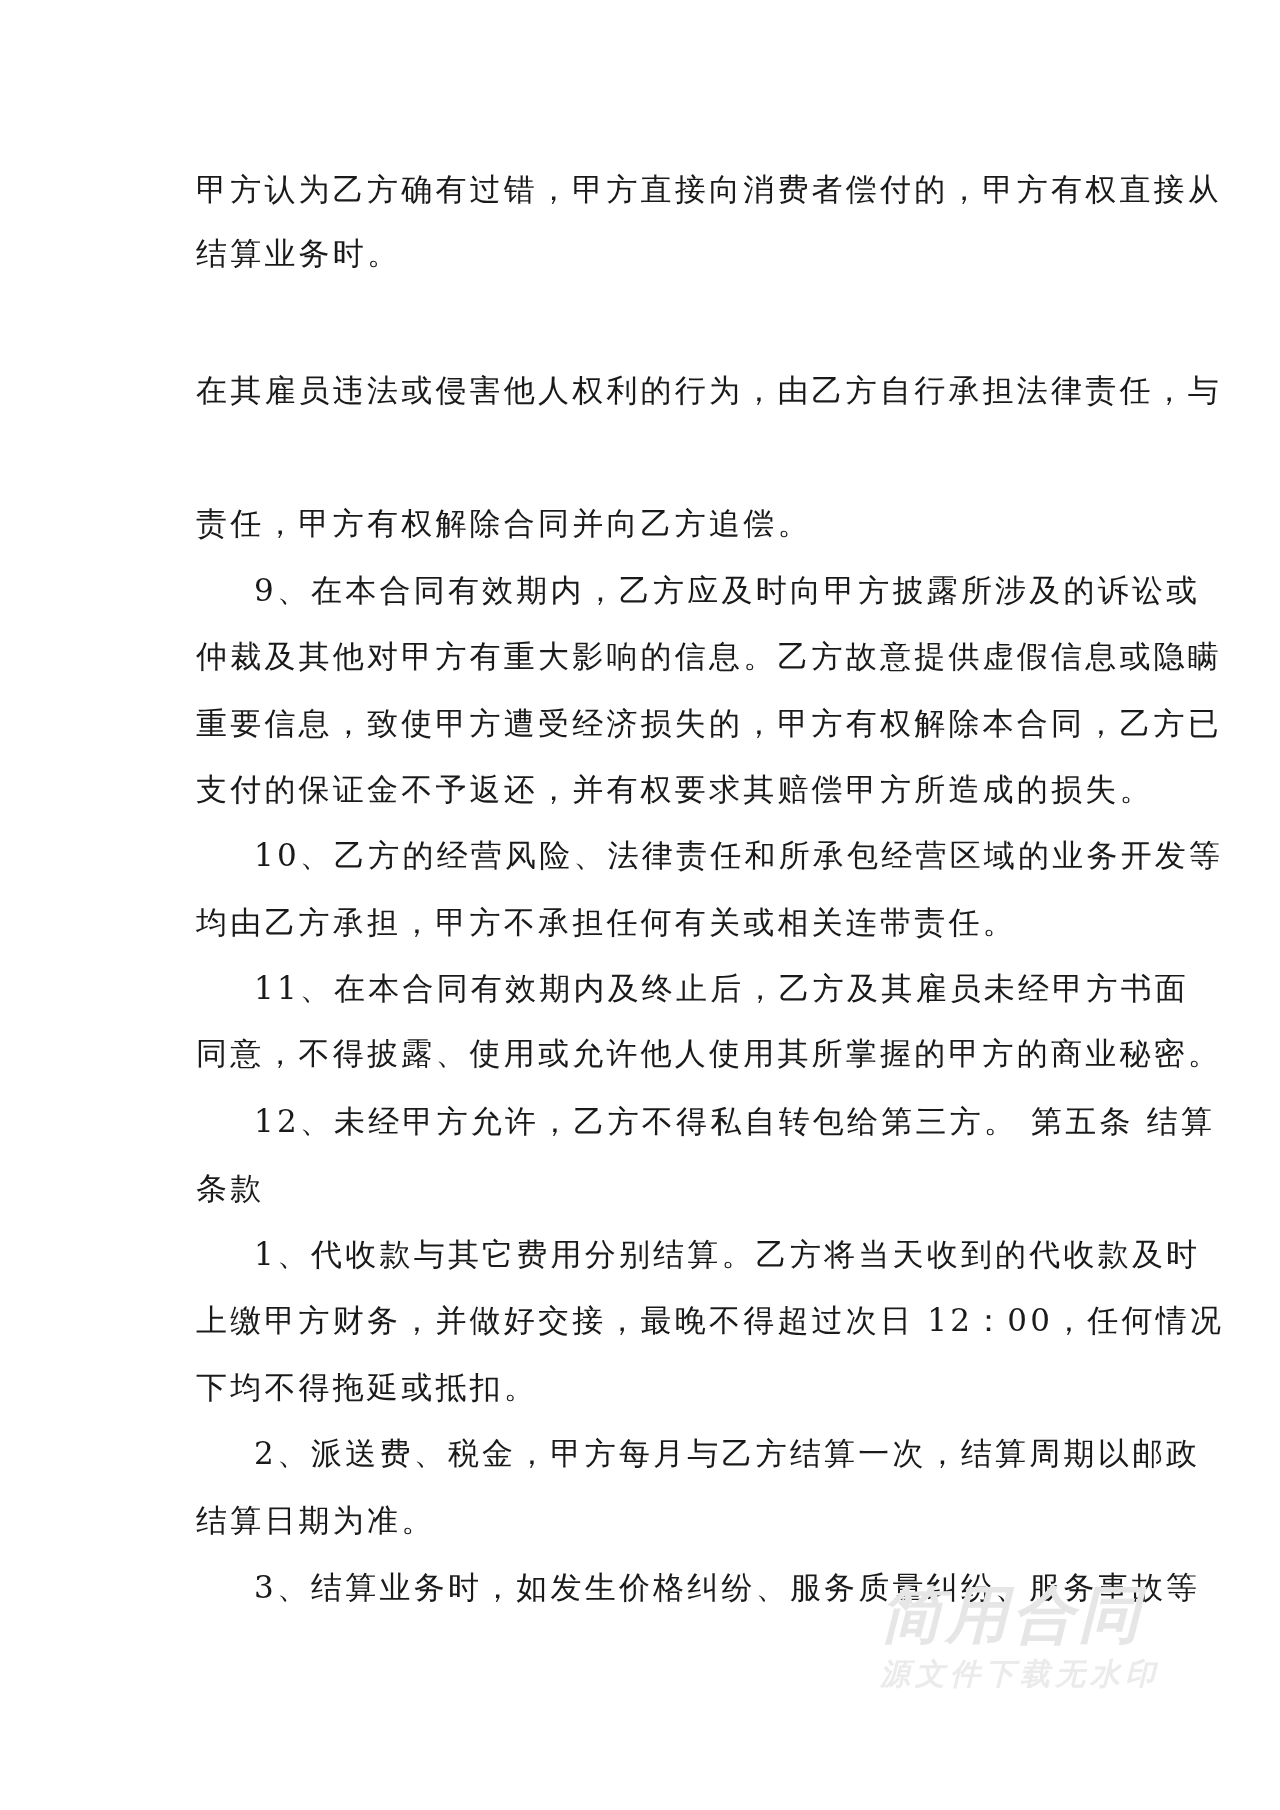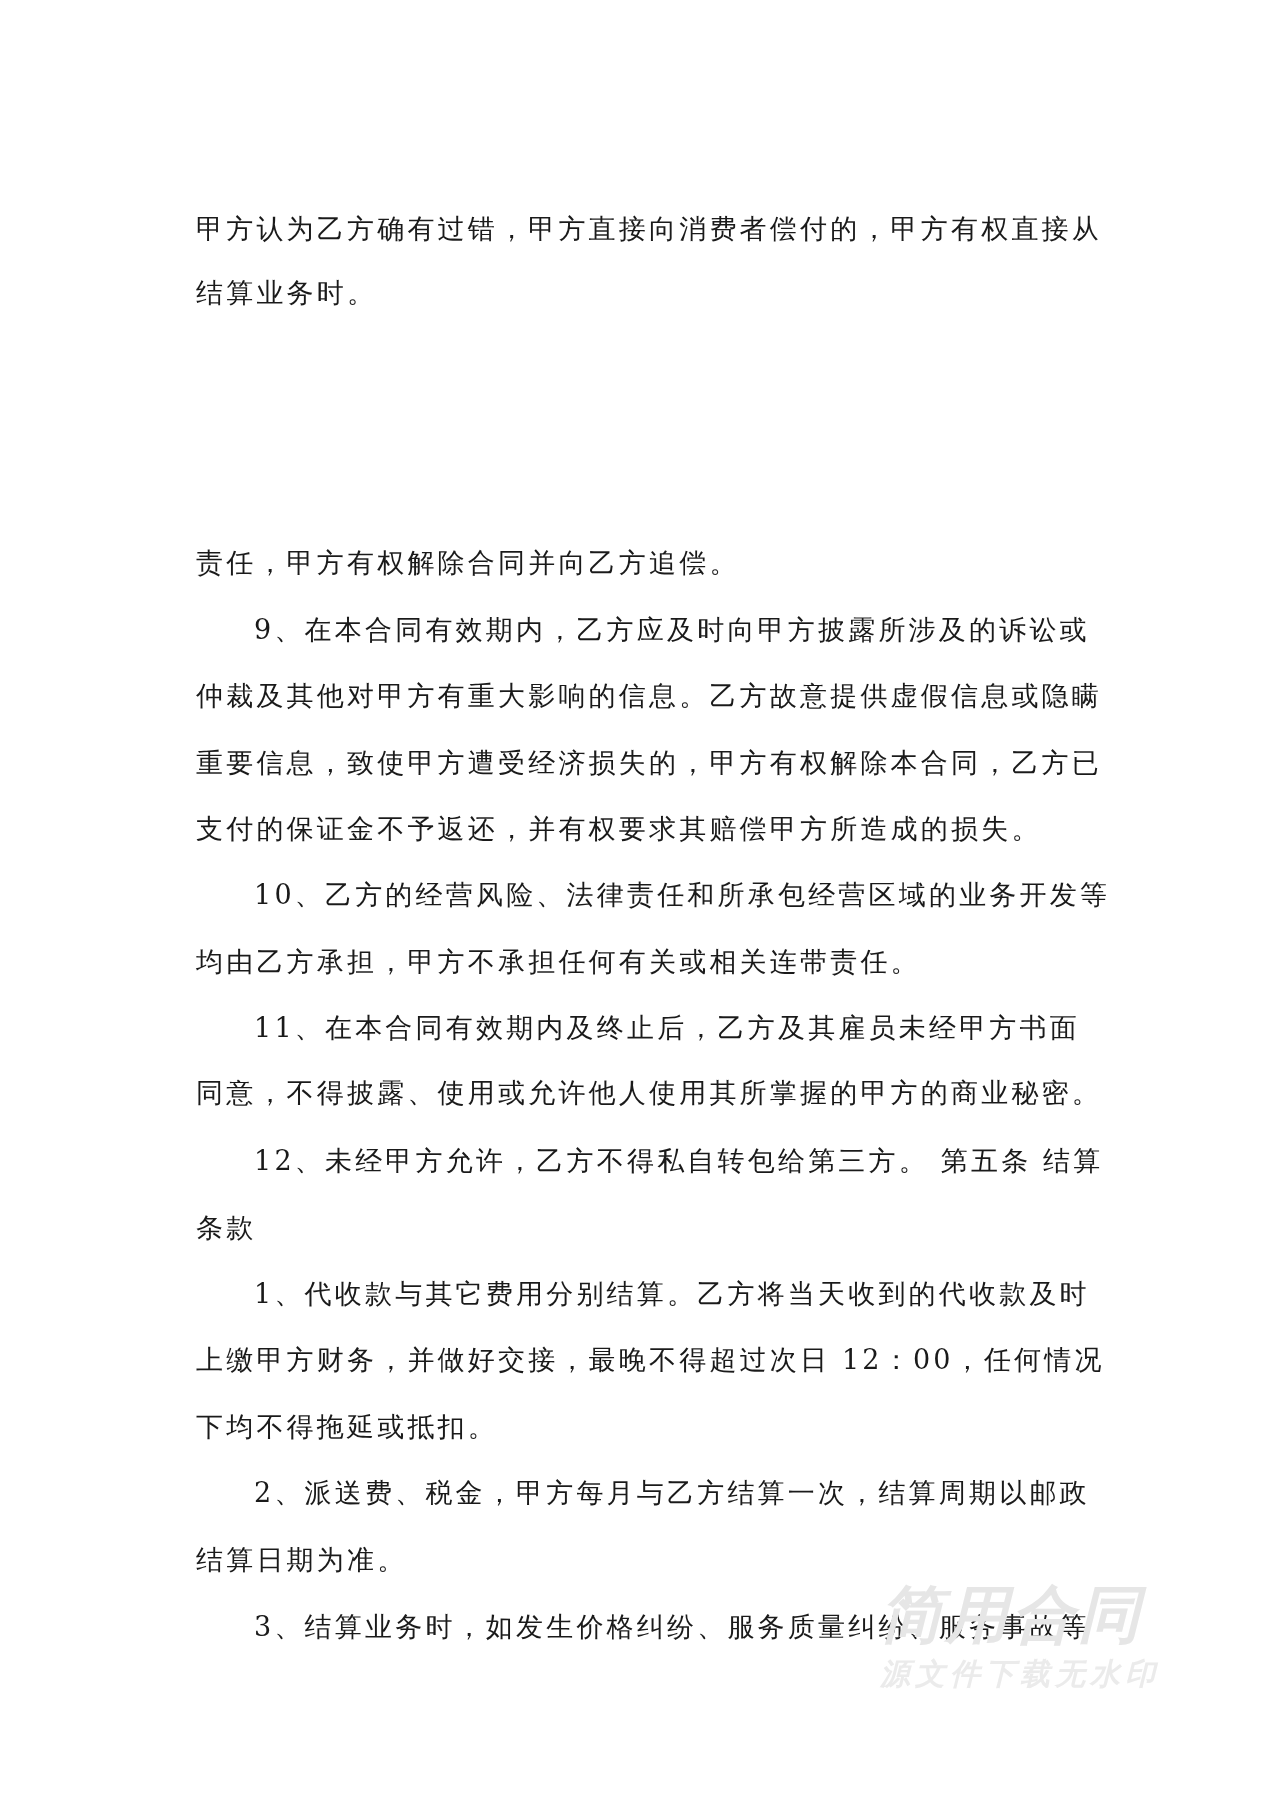--- a/index.html
+++ b/index.html
@@ -18,26 +18,25 @@
     .page {
       position: absolute;
       left: 0; top: 0;
       width: 1280px; height: 1810px;
       background: #ffffff;
     }
     .line {
       position: absolute;
       left: 196px;
       width: 900px;
-      font-size: 27px;
+      font-size: 31px;
       line-height: 34px;
       white-space: nowrap;
       letter-spacing: 3.2px;
       font-weight: 300;
-      margin-top: 40px;
     }
     .line.indent {
       left: 254px;
       width: 842px;
     }
     .watermark {
       position: absolute;
       left: 880px;
       top: 1580px;
       width: 320px;
@@ -63,20 +62,21 @@
       letter-spacing: 5px;
       margin-top: 4px;
     }
   </style>
 </head>
 <body>
 
 <div class="page">
   <div class="line" style="top:172px">甲方认为乙方确有过错，甲方直接向消费者偿付的，甲方有权直接从</div>
   <div class="line" style="top:236px">结算业务时。</div>
+  <div class="line" style="top:373px">在其雇员违法或侵害他人权利的行为，由乙方自行承担法律责任，与</div>
   <div class="line" style="top:506px">责任，甲方有权解除合同并向乙方追偿。</div>
   <div class="line indent" style="top:573px">9、在本合同有效期内，乙方应及时向甲方披露所涉及的诉讼或</div>
   <div class="line" style="top:639px">仲裁及其他对甲方有重大影响的信息。乙方故意提供虚假信息或隐瞒</div>
   <div class="line" style="top:706px">重要信息，致使甲方遭受经济损失的，甲方有权解除本合同，乙方已</div>
   <div class="line" style="top:772px">支付的保证金不予返还，并有权要求其赔偿甲方所造成的损失。</div>
   <div class="line indent" style="top:838px">10、乙方的经营风险、法律责任和所承包经营区域的业务开发等</div>
   <div class="line" style="top:905px">均由乙方承担，甲方不承担任何有关或相关连带责任。</div>
   <div class="line indent" style="top:971px">11、在本合同有效期内及终止后，乙方及其雇员未经甲方书面</div>
   <div class="line" style="top:1036px">同意，不得披露、使用或允许他人使用其所掌握的甲方的商业秘密。</div>
   <div class="line indent" style="top:1104px">12、未经甲方允许，乙方不得私自转包给第三方。 第五条 结算</div>

